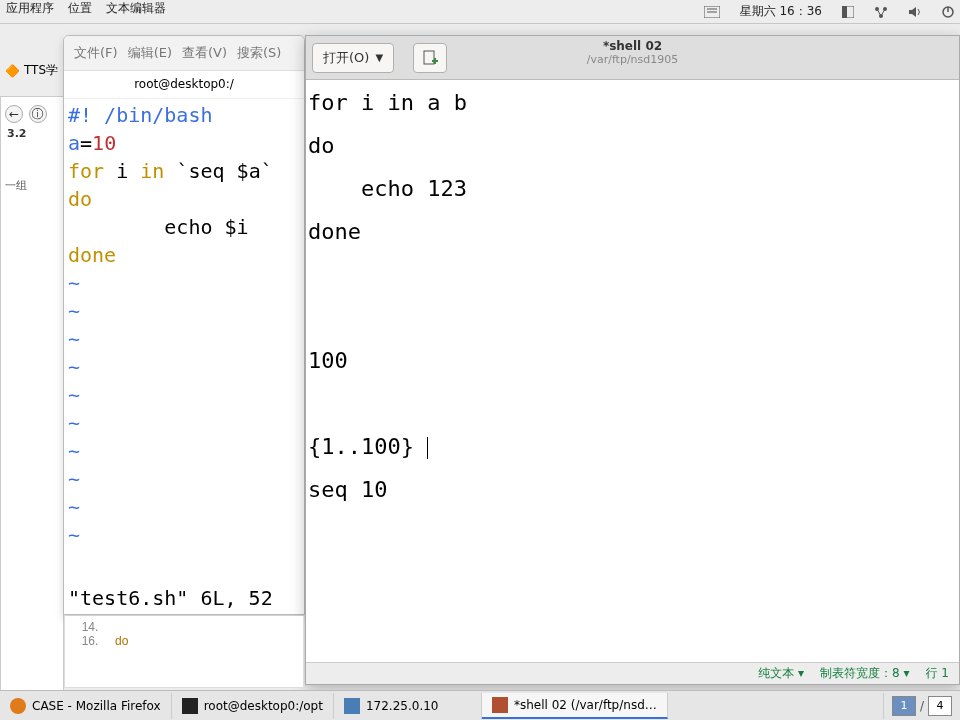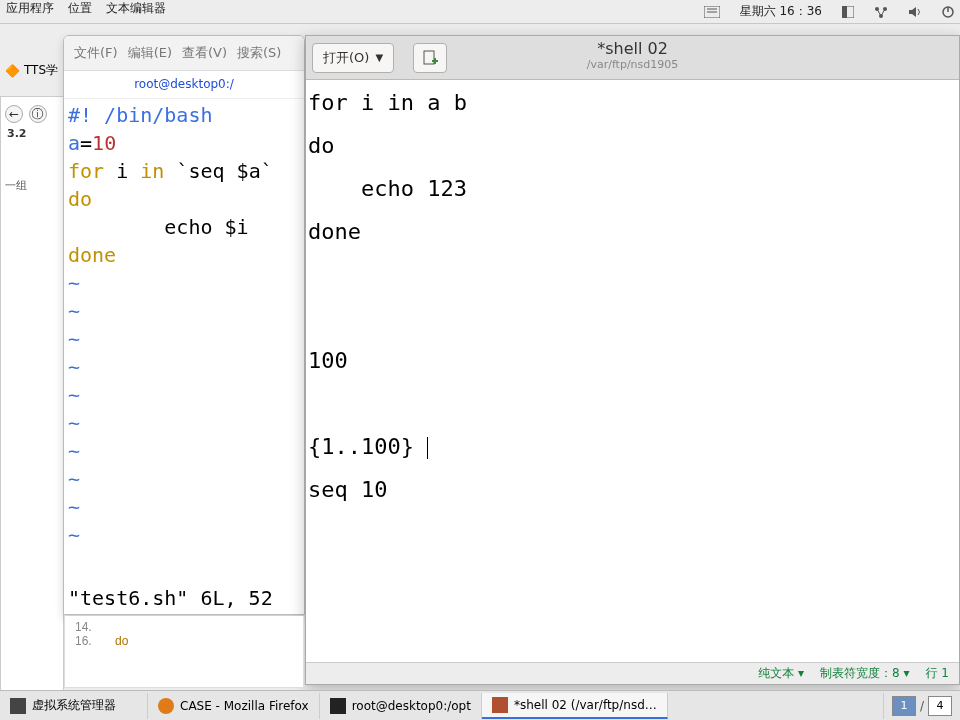--- a/index.html
+++ b/index.html
@@ -60,21 +60,21 @@
   height: 35px;
   background: #f2f2f2;
   border-bottom: 1px solid #ddd;
   display:flex; gap:10px; align-items:center;
   padding:0 10px;
   font-size:13px; color:#777;
 }
 .vim-title{
   height:28px; background:#fff;
   text-align:center;
-  font-size:12px;color:#1d4ed8;
+  font-size:12px;color:#000000;
   padding-top:6px;
   border-bottom:1px solid #eee;
 }
 .vim-body{
   font-family:"DejaVu Sans Mono",monospace;
   font-size:20px; line-height:28px;
   padding:2px 4px;
   white-space:pre;
 }
 .vim-tilde{color:#3a6fe0;}
@@ -115,21 +115,21 @@
   padding:0 10px;
   font-size:13px;color:#333;
   cursor:pointer;
 }
 .gbtn.icon-only{padding:0 8px;}
 .gbtn .chev{margin-left:6px;font-size:10px;}
 .gedit-titleblock{
   position:absolute;left:0;right:0;top:3px;
   text-align:center;pointer-events:none;
 }
-.gedit-title{font-size:16px;font-weight:normal;color:#333;}
+.gedit-title{font-size:12px;font-weight:bold;color:#333;}
 .gedit-sub{font-size:11px;color:#888;}
 .gedit-body{
   flex:1;
   font-family:"DejaVu Sans Mono",monospace;
   font-size:22px;line-height:43px;
   padding:1px 2px;
   white-space:pre;
   position:relative;
   color:#000;
 }
@@ -151,21 +151,21 @@
   position:absolute;
   left:64px;top:616px;
   width:240px;height:72px;
   background:#fff;
   border:1px solid #ddd;border-top:none;
   font-size:12px;color:#666;
   padding:4px 10px;
   font-family:sans-serif;
 }
 .doc-ln{display:flex;gap:10px;}
-.doc-num{width:30px;text-align:left;color:#888;}
+.doc-num{width:30px;text-align:center;color:#888;}
 .doc-kw{color:#b07000;}
 
 
 .taskbar{
   position:absolute;left:0;bottom:0;
   width:100%;height:30px;
   background:#e6e6e6;border-top:1px solid #bbb;
   display:flex;align-items:center;
   font-size:12px;
 }
@@ -319,30 +319,30 @@
       <span class="doc-num">14.</span>
     </div>
   <div class="doc-ln">
     <span class="doc-num">16.</span>
     <span class="doc-kw">do</span>
   </div>
 </div>
 
 <div class="taskbar">
   <div class="task">
-    <span class="ticon vm"></span>
-    <span>虚拟系统管理器</span>
-  </div>
-  <div class="task">
     <span class="ticon ff"></span>
     <span>CASE - Mozilla Firefox</span>
   </div>
   <div class="task">
     <span class="ticon term"></span>
     <span>root@desktop0:/opt</span>
+  </div>
+  <div class="task">
+    <span class="ticon vnc"></span>
+    <span>172.25.0.10</span>
   </div>
   <div class="task active">
     <span class="ticon ed"></span>
     <span>*shell 02 (/var/ftp/nsd…</span>
   </div>
   <div class="task-wsswitch">
     <span class="ws active">1</span>
     <span style="color:#555">/</span>
     <span class="ws">4</span>
   </div>

